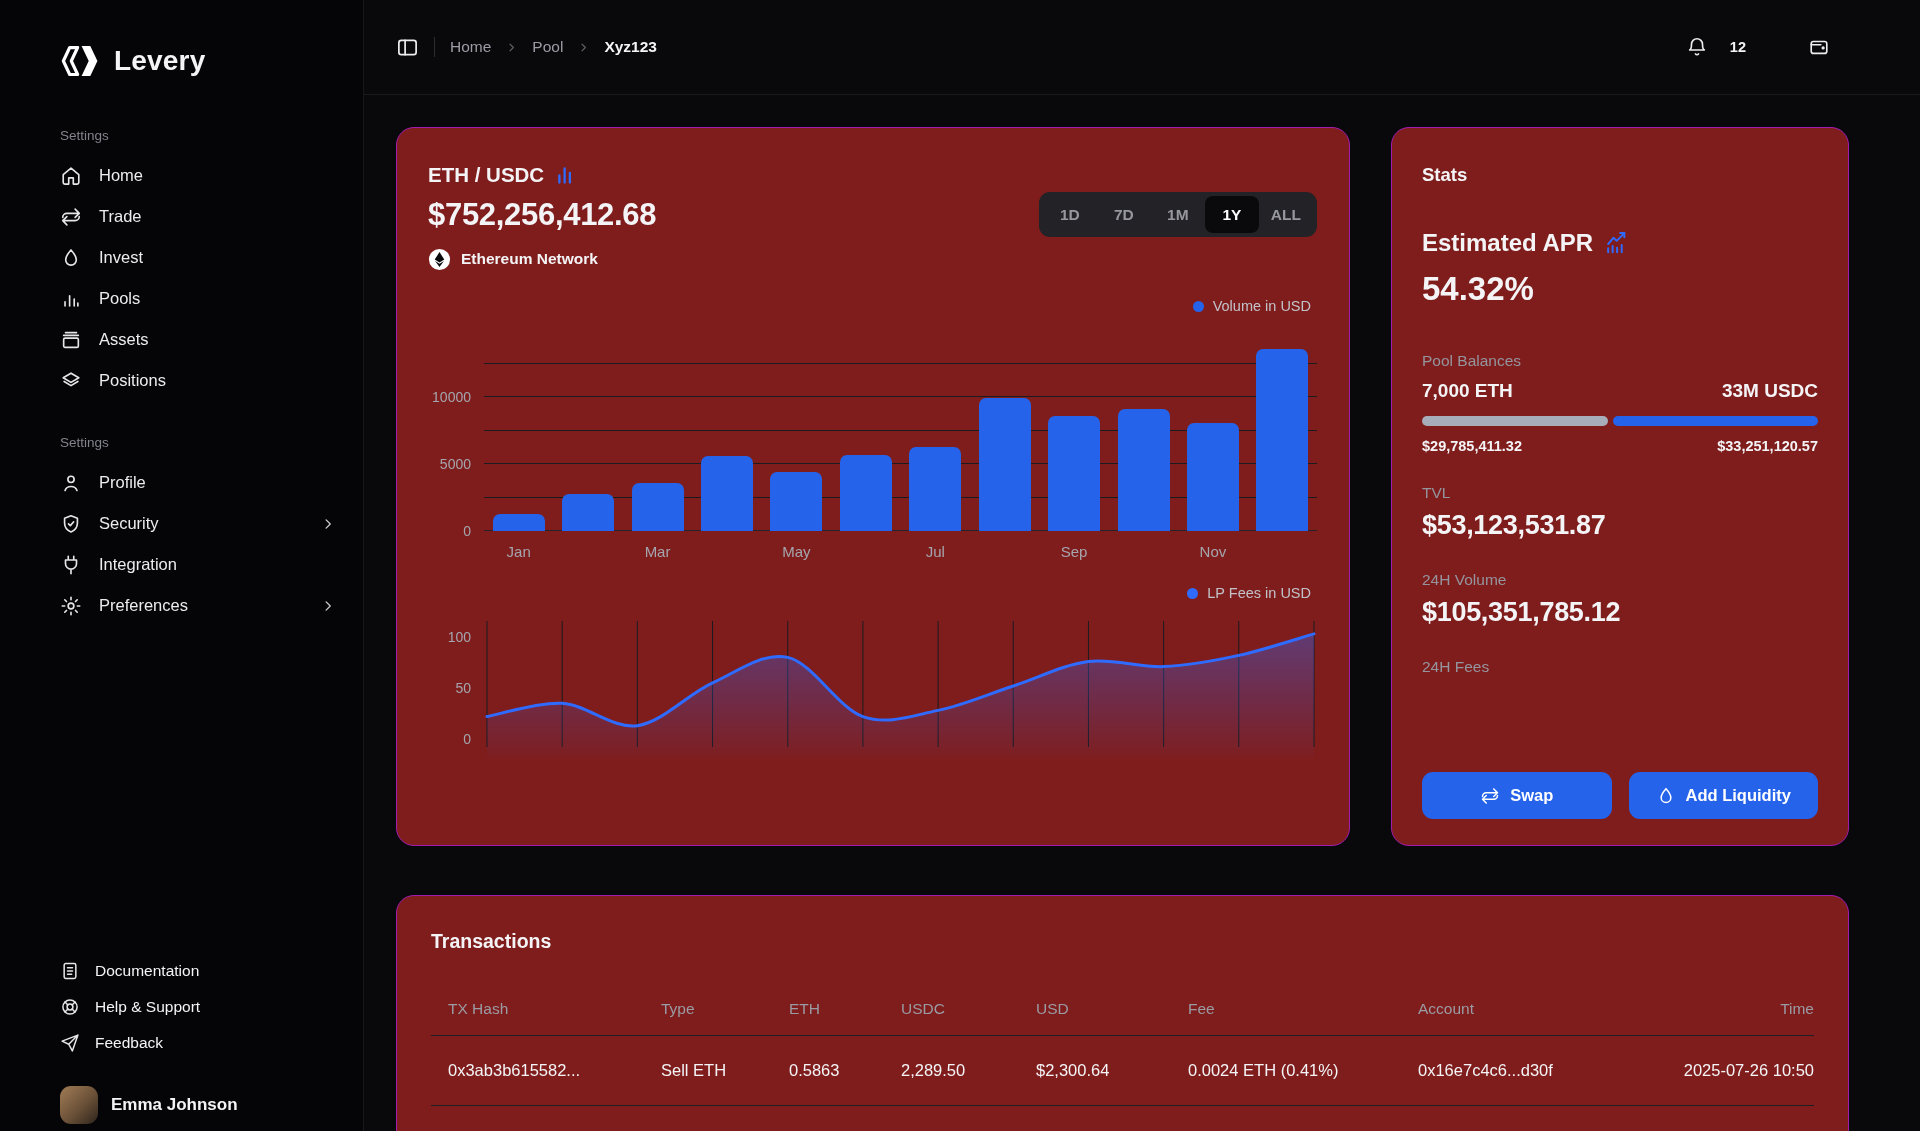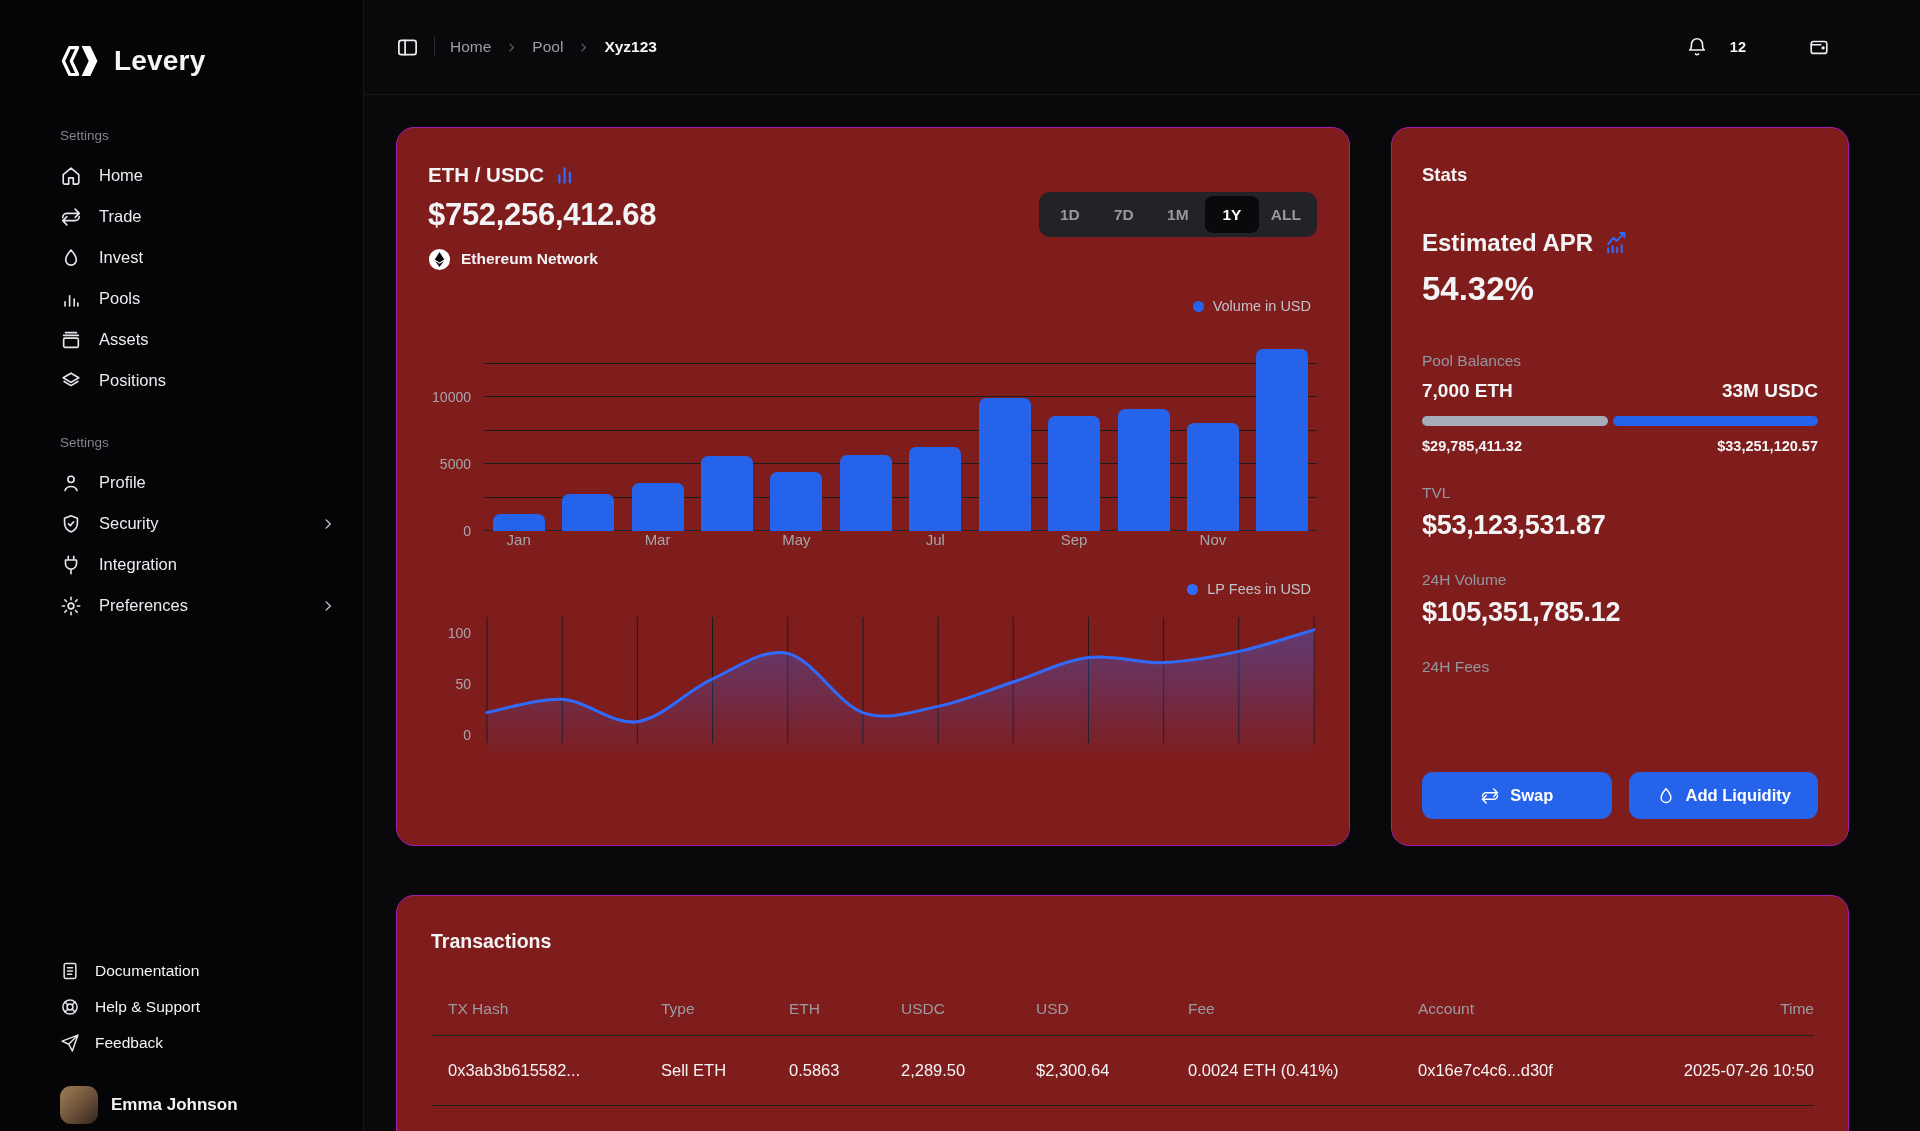--- a/index.html
+++ b/index.html
@@ -54,24 +54,24 @@
   .dot{width:11px;height:11px;border-radius:50%;background:#2563eb}
   .legend-bars{margin-top:25px}
   .plot-row{display:flex}
   .ycol{width:56px;position:relative}
   .ylab{position:absolute;right:13px;font-size:14px;color:#a5a5ad;line-height:20px}
   .bar-plot{flex:1;height:215px;position:relative;display:flex;align-items:flex-end}
   .hgrid{position:absolute;left:0;right:0;height:1px;background:#1b1b20}
   .hgrid.base{background:#232329}
   .bar-slot{flex:1;display:flex;justify-content:center;align-items:flex-end;position:relative}
   .bar{width:52px;border-radius:7px 7px 0 0;background:#2563eb}
-  .xrow{display:flex;margin-top:0}
+  .xrow{display:flex;margin-top:12px}
   .x-axis{flex:1;display:flex}
   .xlab{flex:1;text-align:center;font-size:15px;color:#a5a5ad;height:22px}
-  .legend-line{margin-top:26px}
+  .legend-line{margin-top:18px}
   .line-plot{flex:1;position:relative;height:150px;margin-top:4px}
   
   .stats-card{height:719px;padding:36px 30px 0;position:relative}
   .stats-title{font-size:18.5px;font-weight:700;height:22px}
   .apr-row{display:flex;align-items:center;gap:11px;margin-top:42px;font-size:24px;font-weight:700;height:30px}
   .apr-ic{width:25px;height:25px}
   .apr-value{font-size:33px;font-weight:800;margin-top:12px;height:40px}
   .sec-label{font-size:15.5px;color:#95959e}
   .balances-label{margin-top:42px}
   .bal-row{display:flex;justify-content:space-between;margin-top:10px;font-size:19px;font-weight:700}

